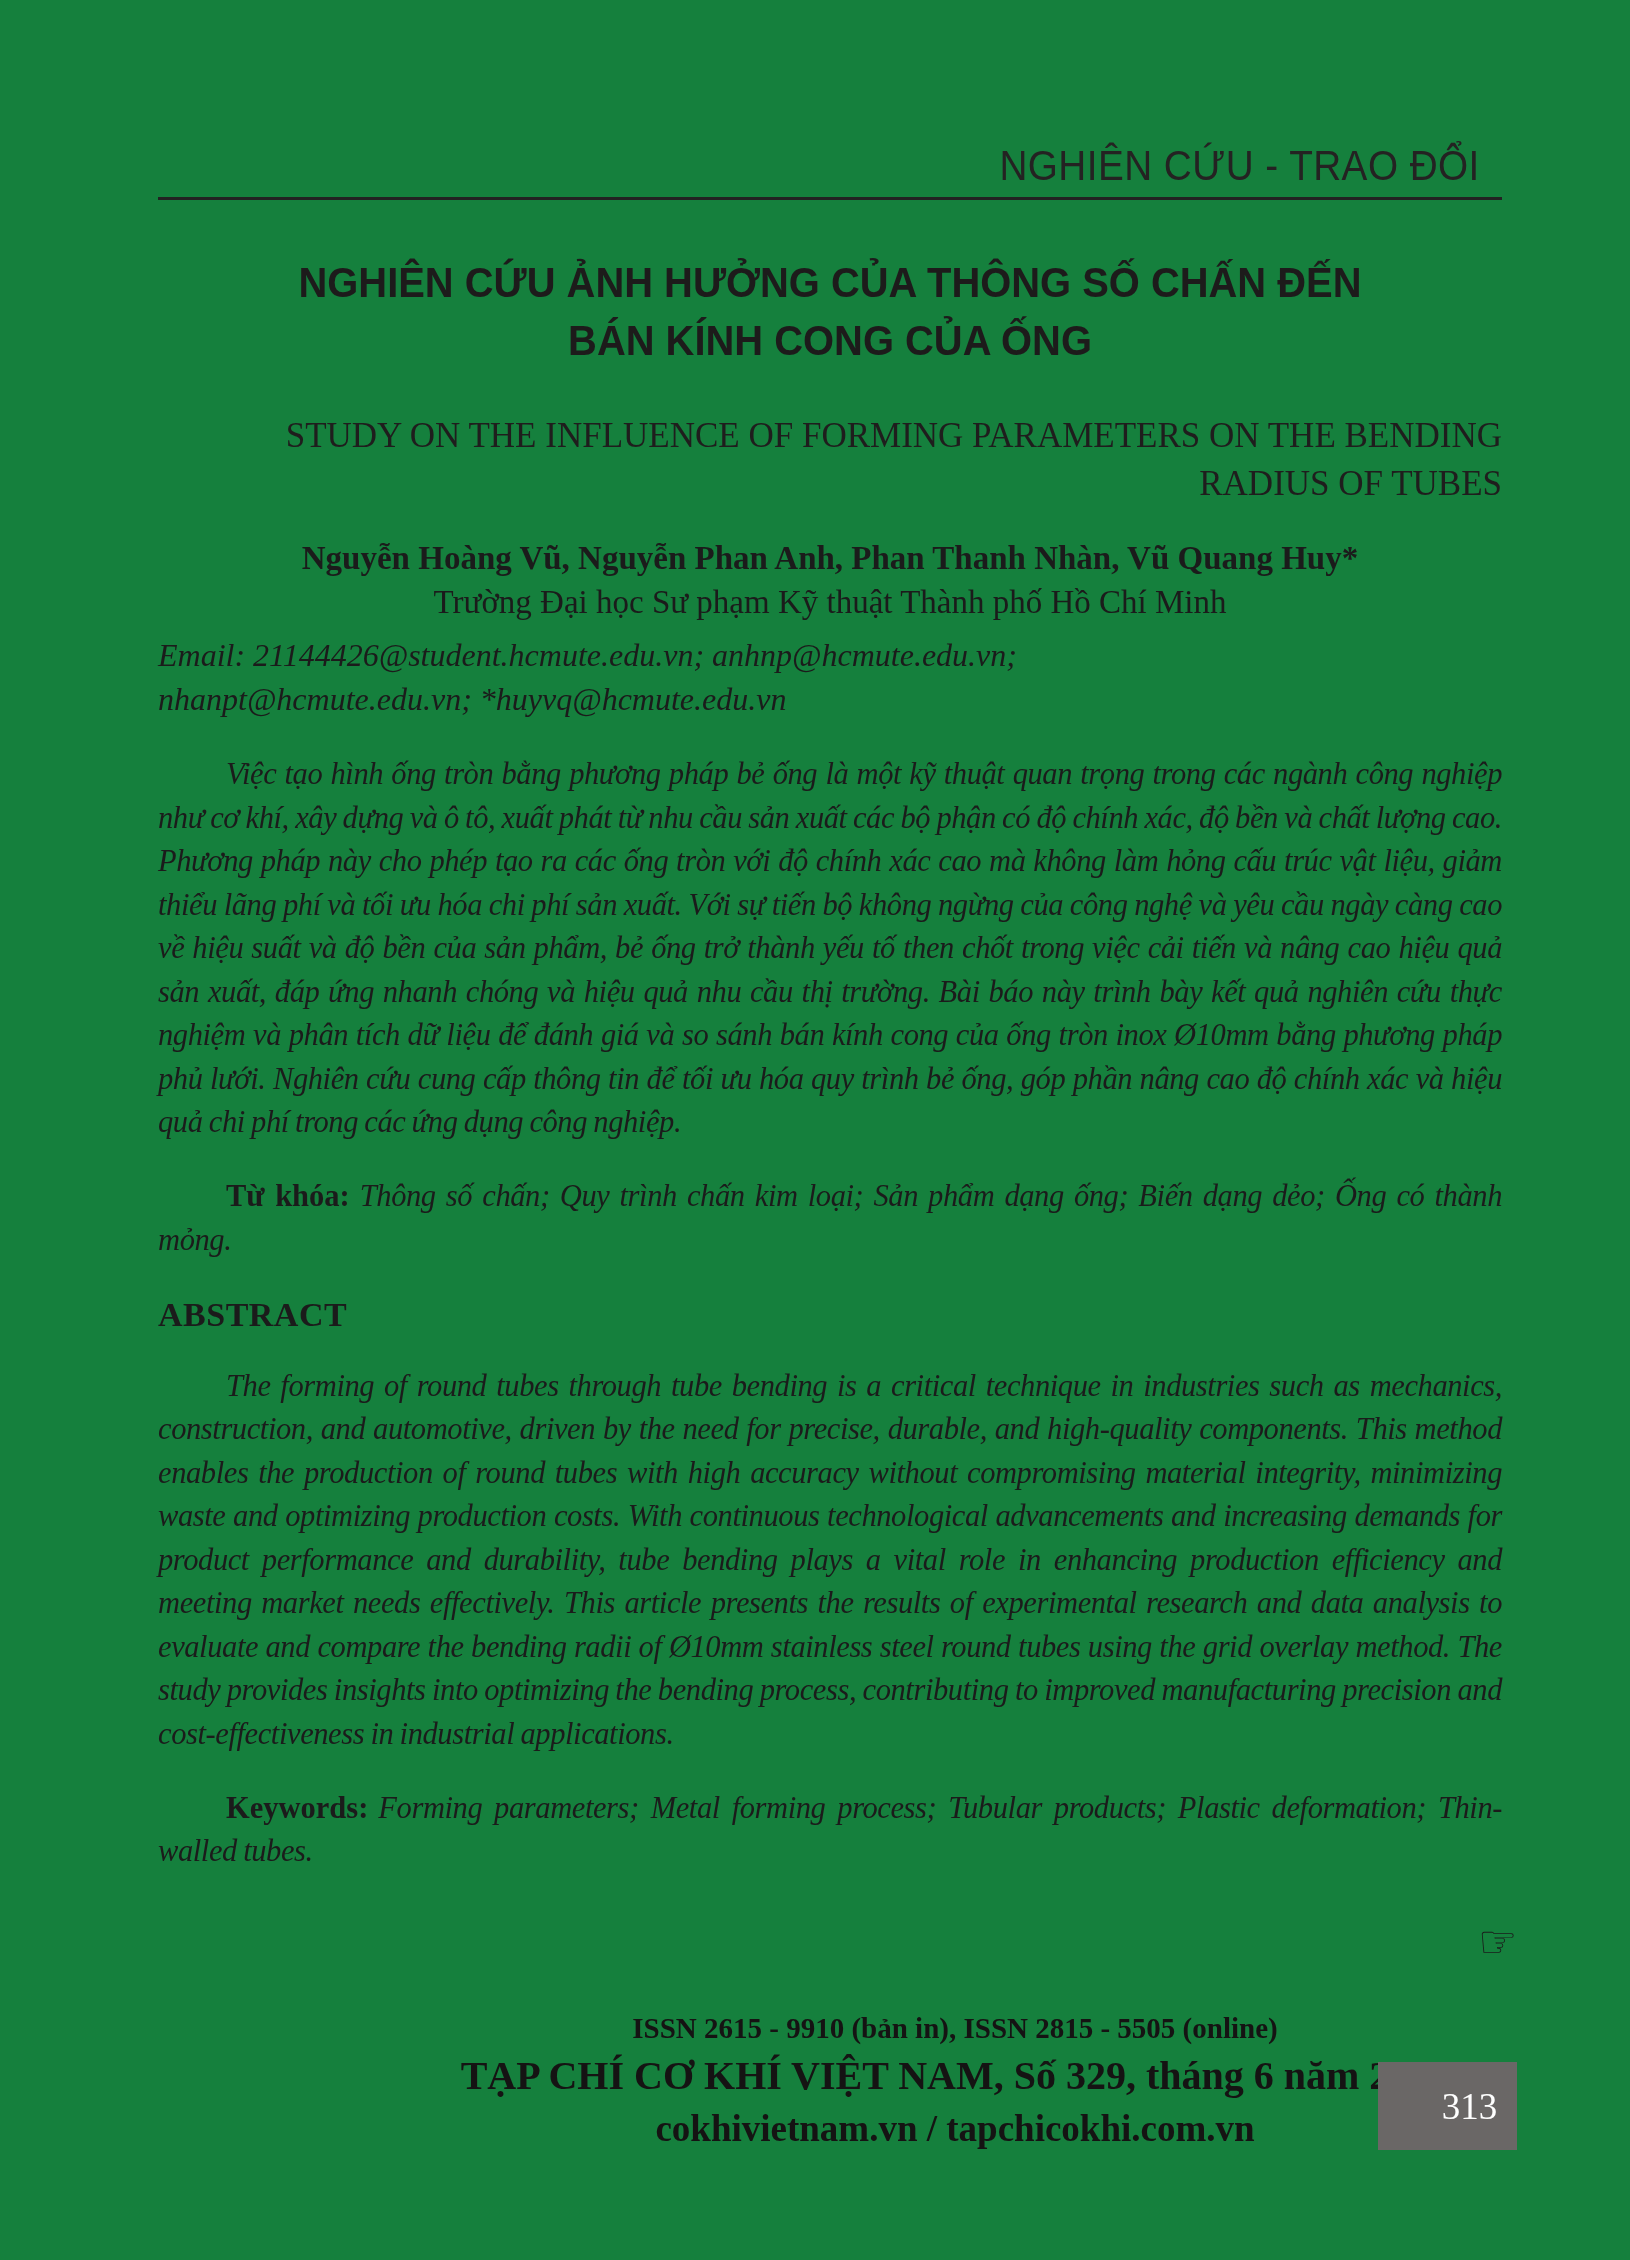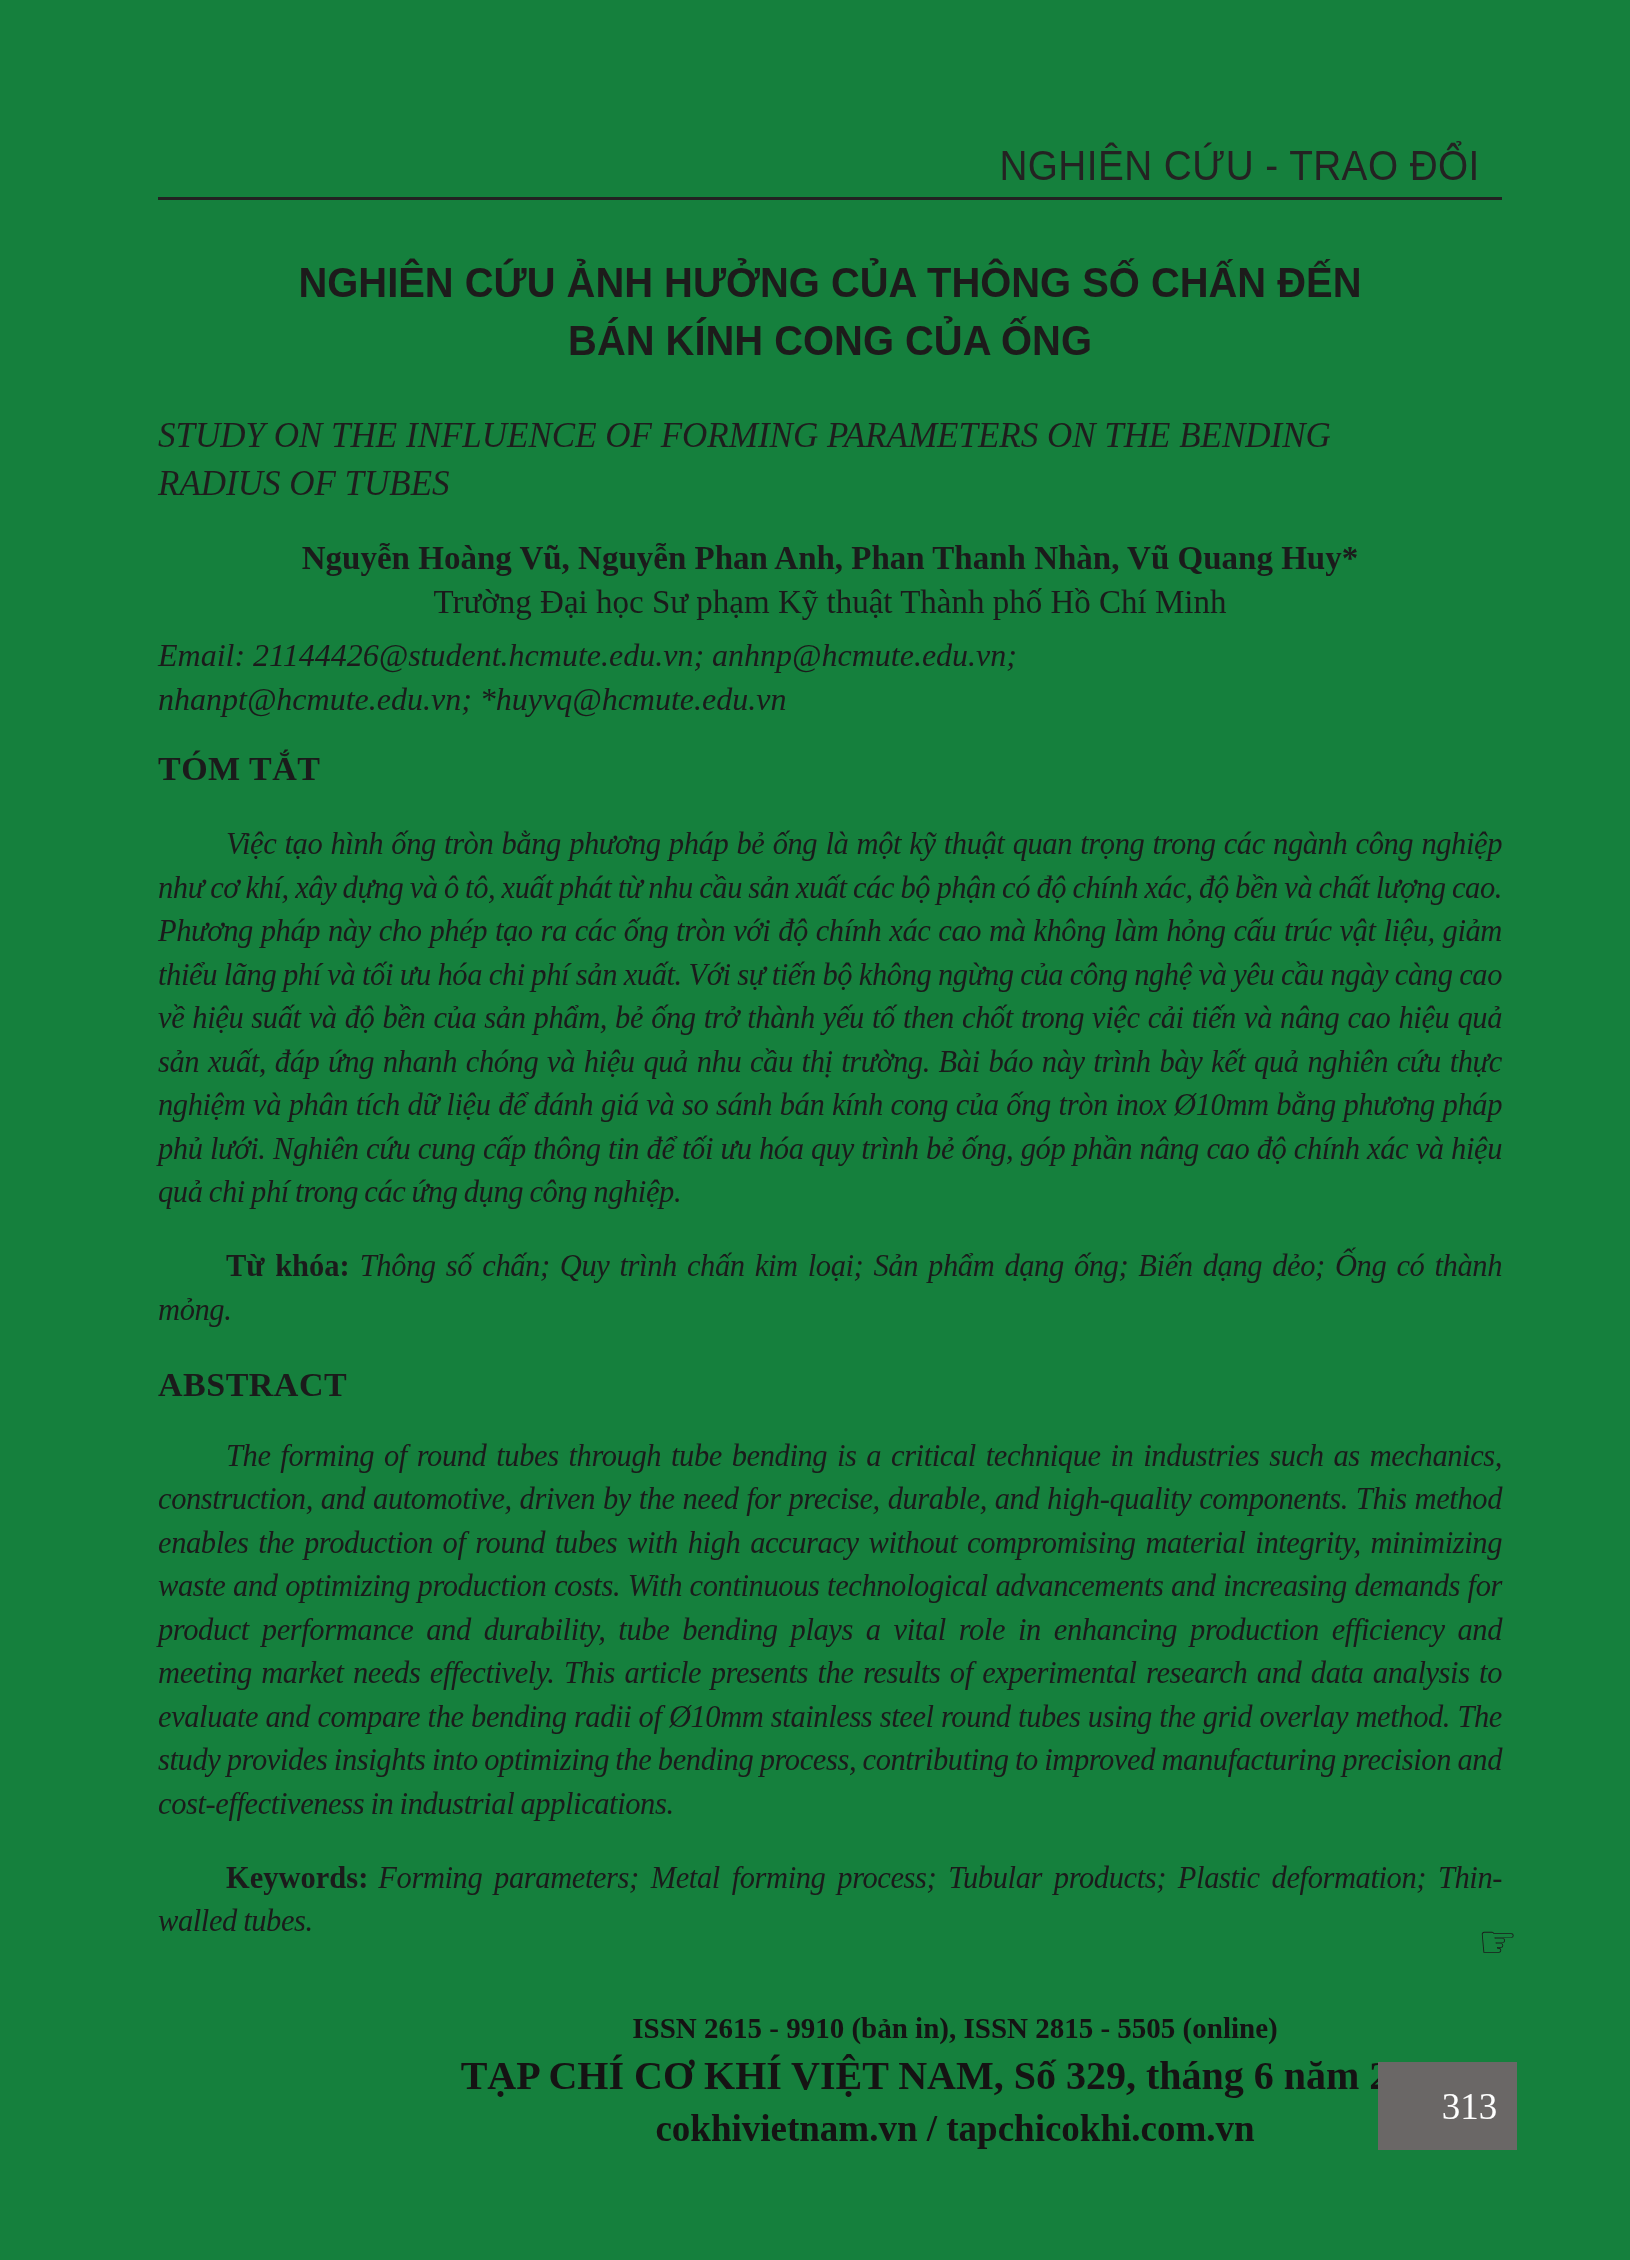--- a/index.html
+++ b/index.html
@@ -25,21 +25,21 @@
   }
   .content{
     position:absolute;left:158px;top:254px;width:1344px;
   }
   .title-vi{
     font-family:"Liberation Sans",sans-serif;font-weight:700;
     font-size:42px;line-height:58px;text-align:center;color:#1d1b1b;
   }
   .title-vi .title-line{transform:scaleX(.95);transform-origin:center;white-space:nowrap;}
   .title-en{
-    margin-top:42px;font-size:35px;line-height:48px;text-align:left;color:#1f1d1d;font-style:italic;
+    margin-top:42px;font-size:35px;line-height:48px;text-align:right;color:#1f1d1d;
   }
   .authors{margin-top:28px;font-weight:700;font-size:33px;line-height:44px;text-align:center;}
   .affiliation{font-size:33px;line-height:44px;text-align:center;}
   .emails{margin-top:9px;font-style:italic;font-size:32px;line-height:44px;}
   .section-heading{margin-top:26px;font-weight:700;font-size:34px;line-height:44px;letter-spacing:.5px;}
   .section-heading.abstract-h{margin-top:30px;}
   .para{
     margin-top:32px;
     font-style:italic;font-size:30.5px;line-height:43.5px;
     text-align:justify;text-indent:68px;
@@ -90,21 +90,20 @@
 
     <div class="authors">Nguyễn Hoàng Vũ, Nguyễn Phan Anh, Phan Thanh Nhàn, Vũ Quang Huy*</div>
 
     <div class="affiliation">Trường Đại học Sư phạm Kỹ thuật Thành phố Hồ Chí Minh</div>
 
     <div class="emails">
       <div>Email: 21144426@student.hcmute.edu.vn; anhnp@hcmute.edu.vn;</div>
       <div>nhanpt@hcmute.edu.vn; *huyvq@hcmute.edu.vn</div>
     </div>
 
-    <div class="section-heading">TÓM TẮT</div>
 
     <p class="para">Việc tạo hình ống tròn bằng phương pháp bẻ ống là một kỹ thuật quan trọng trong các ngành công nghiệp như cơ khí, xây dựng và ô tô, xuất phát từ nhu cầu sản xuất các bộ phận có độ chính xác, độ bền và chất lượng cao. Phương pháp này cho phép tạo ra các ống tròn với độ chính xác cao mà không làm hỏng cấu trúc vật liệu, giảm thiểu lãng phí và tối ưu hóa chi phí sản xuất. Với sự tiến bộ không ngừng của công nghệ và yêu cầu ngày càng cao về hiệu suất và độ bền của sản phẩm, bẻ ống trở thành yếu tố then chốt trong việc cải tiến và nâng cao hiệu quả sản xuất, đáp ứng nhanh chóng và hiệu quả nhu cầu thị trường. Bài báo này trình bày kết quả nghiên cứu thực nghiệm và phân tích dữ liệu để đánh giá và so sánh bán kính cong của ống tròn inox Ø10mm bằng phương pháp phủ lưới. Nghiên cứu cung cấp thông tin để tối ưu hóa quy trình bẻ ống, góp phần nâng cao độ chính xác và hiệu quả chi phí trong các ứng dụng công nghiệp.</p>
 
     <p class="para kw"><span class="kw-label">Từ khóa:</span><span>Thông số chấn; Quy trình chấn kim loại; Sản phẩm dạng ống; Biến dạng dẻo; Ống có thành mỏng.</span></p>
 
     <div class="section-heading abstract-h">ABSTRACT</div>
 
     <p class="para abstract-body">The forming of round tubes through tube bending is a critical technique in industries such as mechanics, construction, and automotive, driven by the need for precise, durable, and high-quality components. This method enables the production of round tubes with high accuracy without compromising material integrity, minimizing waste and optimizing production costs. With continuous technological advancements and increasing demands for product performance and durability, tube bending plays a vital role in enhancing production efficiency and meeting market needs effectively. This article presents the results of experimental research and data analysis to evaluate and compare the bending radii of Ø10mm stainless steel round tubes using the grid overlay method. The study provides insights into optimizing the bending process, contributing to improved manufacturing precision and cost-effectiveness in industrial applications.</p>
 
     <p class="para kw"><span class="kw-label">Keywords:</span><span>Forming parameters; Metal forming process; Tubular products; Plastic deformation; Thin-walled tubes.</span></p>

